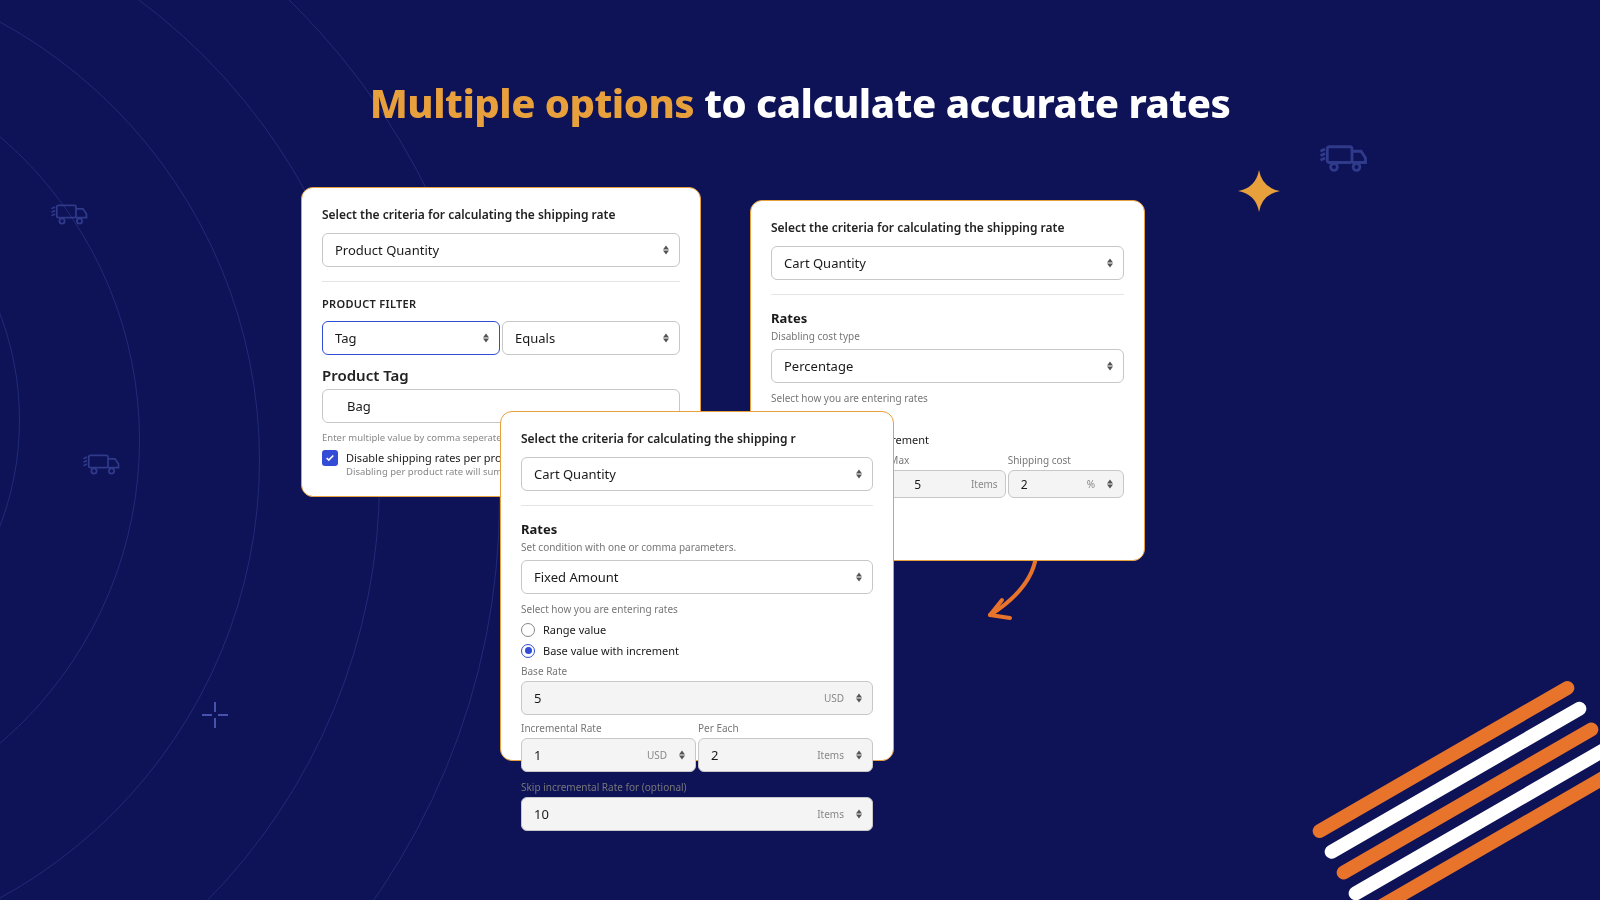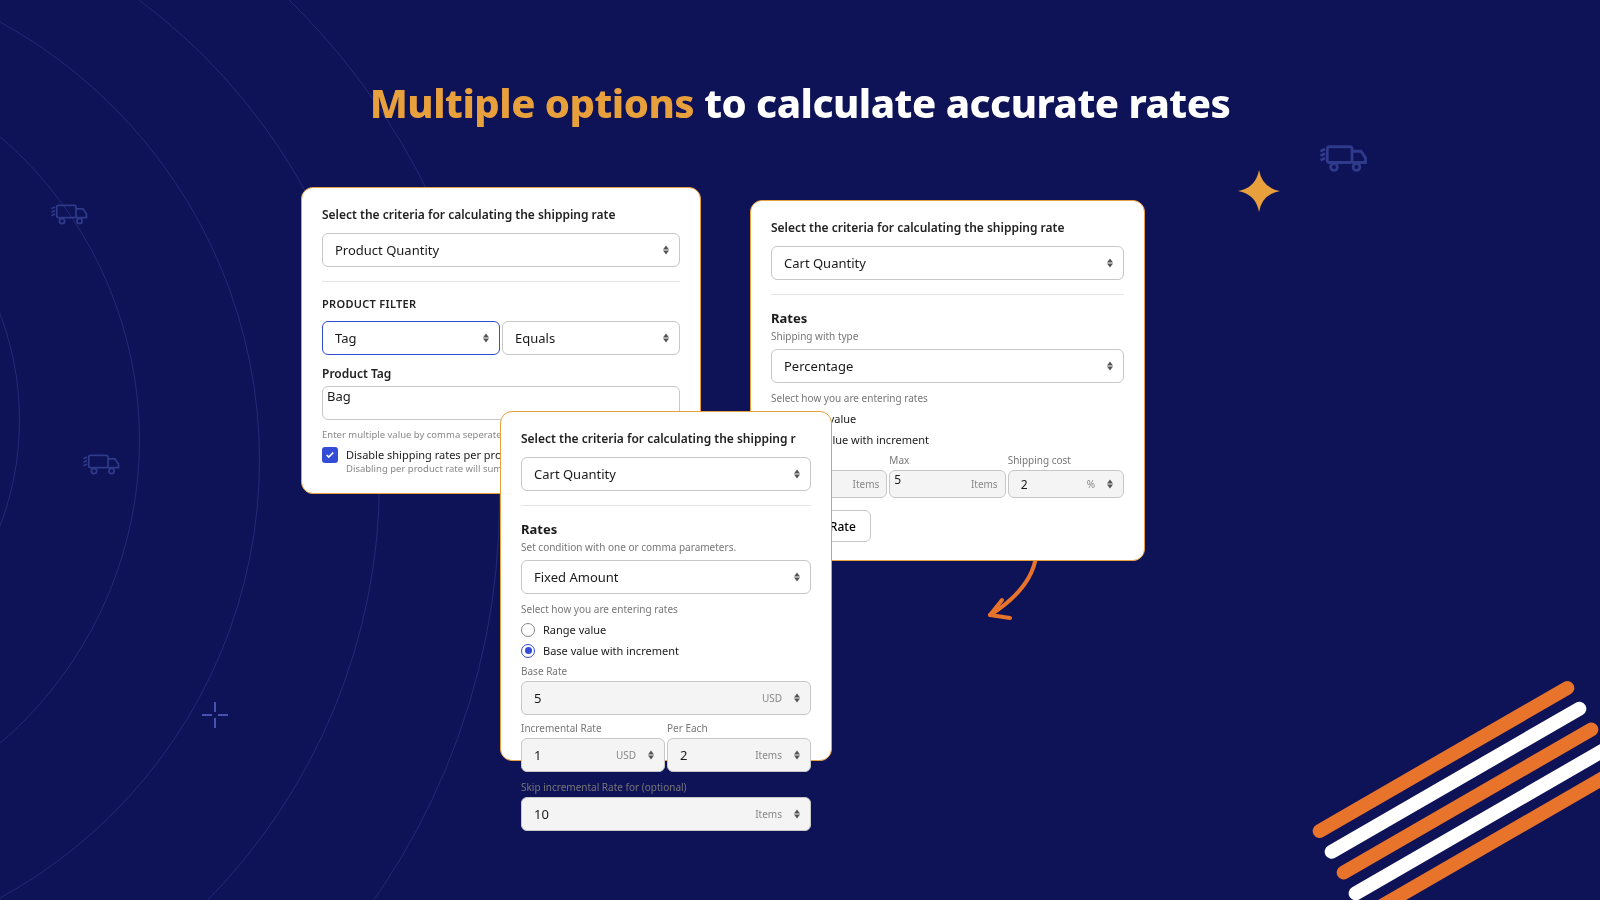--- a/index.html
+++ b/index.html
@@ -7,30 +7,30 @@
 .bg-arc{position:absolute;border:1px solid rgba(80,100,200,.3);border-radius:50%}
 .arc1{width:1400px;height:1400px;left:-900px;top:-200px}
 .arc2{width:1200px;height:1200px;left:-820px;top:-120px}
 .arc3{width:1000px;height:1000px;left:-740px;top:-40px}
 .arc4{width:800px;height:800px;left:-660px;top:40px}
 .arc5{width:600px;height:600px;left:-580px;top:120px}
 h1{position:absolute;top:75px;left:0;right:0;text-align:center;font-size:40px;font-weight:800;color:#fff;letter-spacing:-0.5px}
 h1 .orange{color:#e8a03d}
 .card{position:absolute;background:#fff;border-radius:12px;border:1px solid #e8a03d;padding:18px 20px;color:#1a1a1a}
 .card-a{left:301px;top:187px;width:400px;z-index:1}
-.card-b{left:500px;top:411px;width:332px;height:350px;z-index:3}
+.card-b{left:500px;top:411px;width:394px;height:350px;z-index:3}
 .card-c{left:750px;top:200px;width:395px;z-index:2}
 .label{font-size:12px;font-weight:600;color:#222;margin-bottom:10px}
-.sublabel{font-size:12px;font-weight:600;color:#222;margin-top:10px;margin-bottom:4px}
+.sublabel{font-size:15px;font-weight:600;color:#222;margin-top:10px;margin-bottom:4px}
 .hint{font-size:10px;color:#777;margin-bottom:6px}
 .tiny{font-size:9.5px;color:#888}
 .select{position:relative;width:100%;height:34px;border:1px solid #c7c7c7;border-radius:6px;padding:0 30px 0 12px;font-size:13px;display:flex;align-items:center;background:#fff}
 .select.active{border:1.5px solid #334cd6}
 .select.ro{background:#f4f4f4}
-.input{width:100%;height:34px;border:1px solid #c7c7c7;border-radius:6px;padding:0 4px;font-size:13px;display:flex;align-items:flex-start;background:#fff}
+.input{width:100%;height:34px;border:1px solid #c7c7c7;border-radius:6px;padding:0 24px;font-size:13px;display:flex;align-items:center;background:#fff}
 .input.sm{height:28px;font-size:12px;background:#f4f4f4}
 .chev{position:absolute;right:10px;top:50%;transform:translateY(-50%);display:flex;flex-direction:column;gap:1px}
 .chev::before,.chev::after{content:'';width:0;height:0;border-left:3px solid transparent;border-right:3px solid transparent}
 .chev::before{border-bottom:4px solid #555}
 .chev::after{border-top:4px solid #555}
 .hr{border:0;border-top:1px solid #e5e5e5;margin:14px 0}
 .row2{display:flex;gap:2px}
 .row2>*{flex:1}
 .row3{display:flex;gap:2px}
 .row3>*{flex:1}
@@ -206,21 +206,21 @@
 </div>
 
 <div class="card card-c">
   <div class="label">Select the criteria for calculating the shipping rate</div>
   <div class="select">
       <span>Cart Quantity</span>
       <span class="chev"></span>
     </div>
   <hr class="hr">
   <div class="section-title">Rates</div>
-  <div class="hint">Shipping with type</div>
+  <div class="hint">Disabling cost type</div>
   <div class="select">
       <span>Percentage</span>
       <span class="chev"></span>
     </div>
   <div class="hint" style="margin-top:8px">Select how you are entering rates</div>
   <label class="radio">
       <span class="rbox on"></span>
       <span>Range value</span>
     </label>
   <label class="radio">

